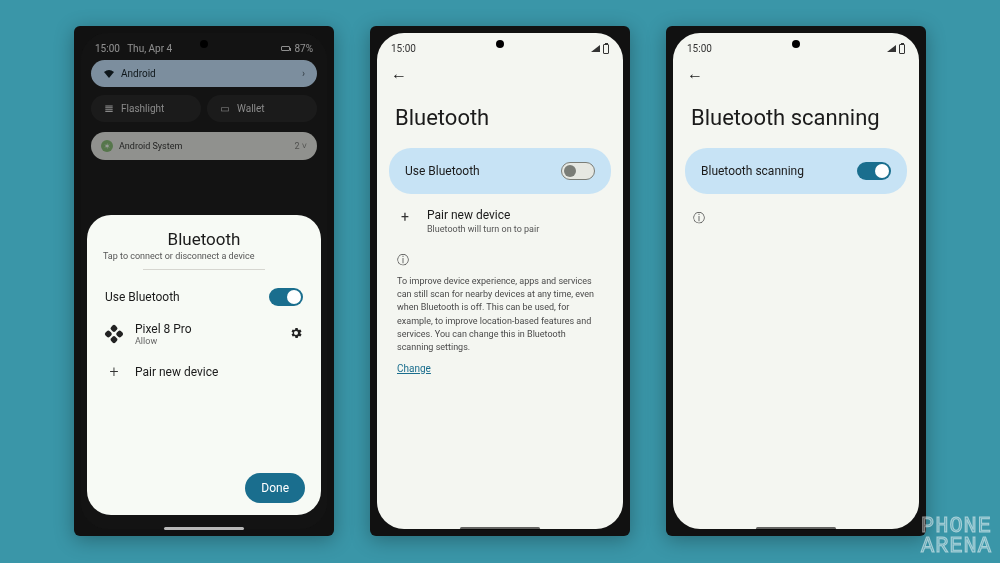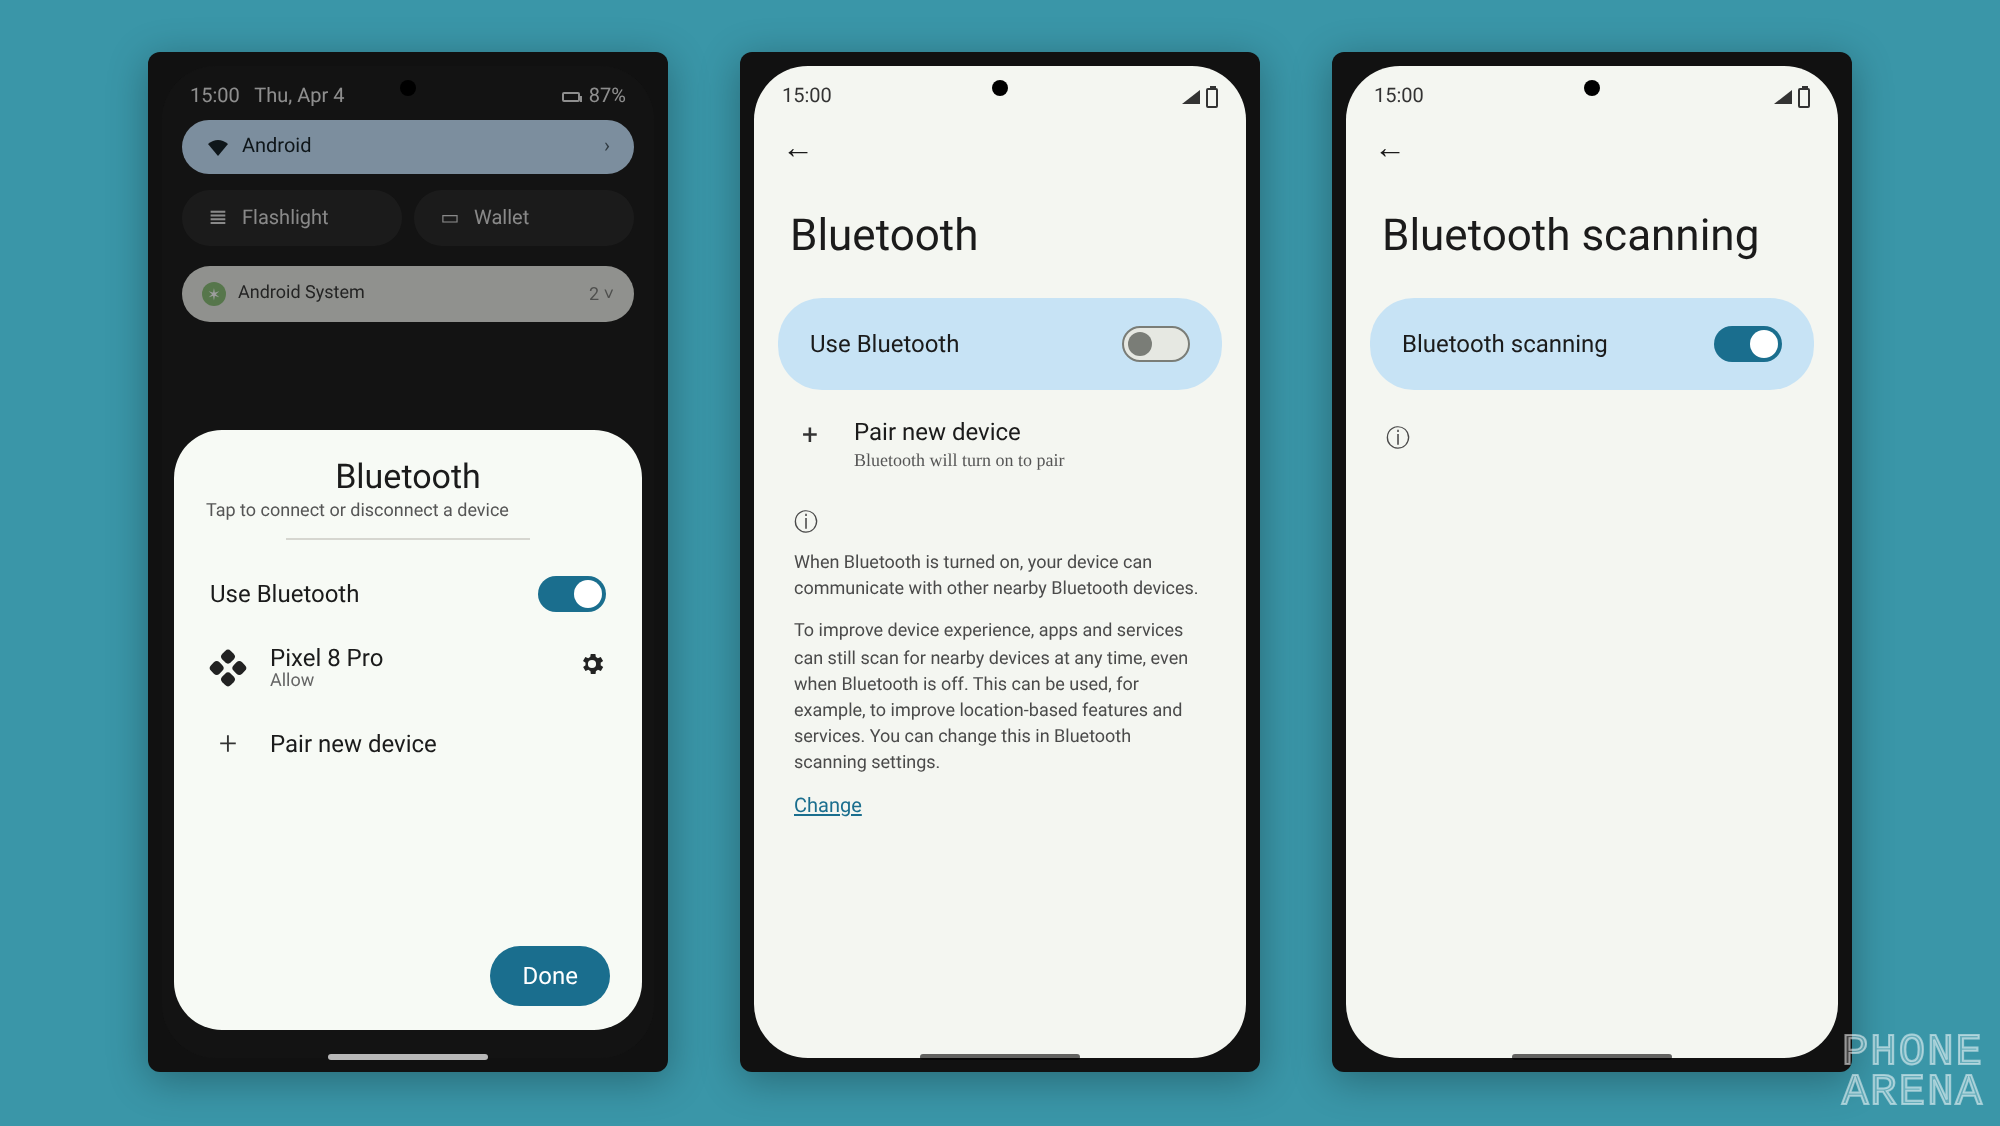--- a/index.html
+++ b/index.html
@@ -227,21 +227,21 @@
   .toggle2.off .knob { position:absolute; left:2px; top:2px; width:12px; height:12px; border-radius:50%; background:#7a7d77; }
   .toggle2.on { background:#1a6e8e; }
   .toggle2.on .knob { position:absolute; right:2px; top:2px; width:14px; height:14px; border-radius:50%; background:#fff; }
   .list-item {
     display: flex;
     gap: 14px;
     padding: 14px 20px;
   }
   .list-item .ic { width: 16px; text-align:center; font-size:14px; color:#333; padding-top:1px; }
   .list-item .t { font-size: 12px; }
-  .list-item .s { font-size: 9px; color:#555; margin-top:2px;font-family:Liberation Serif, serif; }
+  .list-item .s { font-size: 9px; color:#555; margin-top:2px; }
   .info-block {
     padding: 4px 20px;
     font-size: 9px;
     color: #4a4a4a;
     line-height: 1.45;
   }
   .info-block .ic { font-size: 12px; margin-bottom: 6px; display:block; }
   .info-block p { margin-bottom: 8px; }
   .link {
     color: #1a6e8e;
@@ -378,21 +378,20 @@
       </div>
       <div class="list-item">
         <div class="ic">+</div>
         <div>
           <div class="t">Pair new device</div>
           <div class="s">Bluetooth will turn on to pair</div>
         </div>
       </div>
       <div class="info-block">
         <span class="ic">ⓘ</span>
-        <p>When Bluetooth is turned on, your device can communicate with other nearby Bluetooth devices.</p>
         <p>To improve device experience, apps and services can still scan for nearby devices at any time, even when Bluetooth is off. This can be used, for example, to improve location-based features and services. You can change this in Bluetooth scanning settings.</p>
         <span class="link">Change</span>
       </div>
     </div>
     <div class="navbar"></div>
   </div>
 
   <div class="phone">
     <div class="camera"></div>
     <div class="screen screen-light">

